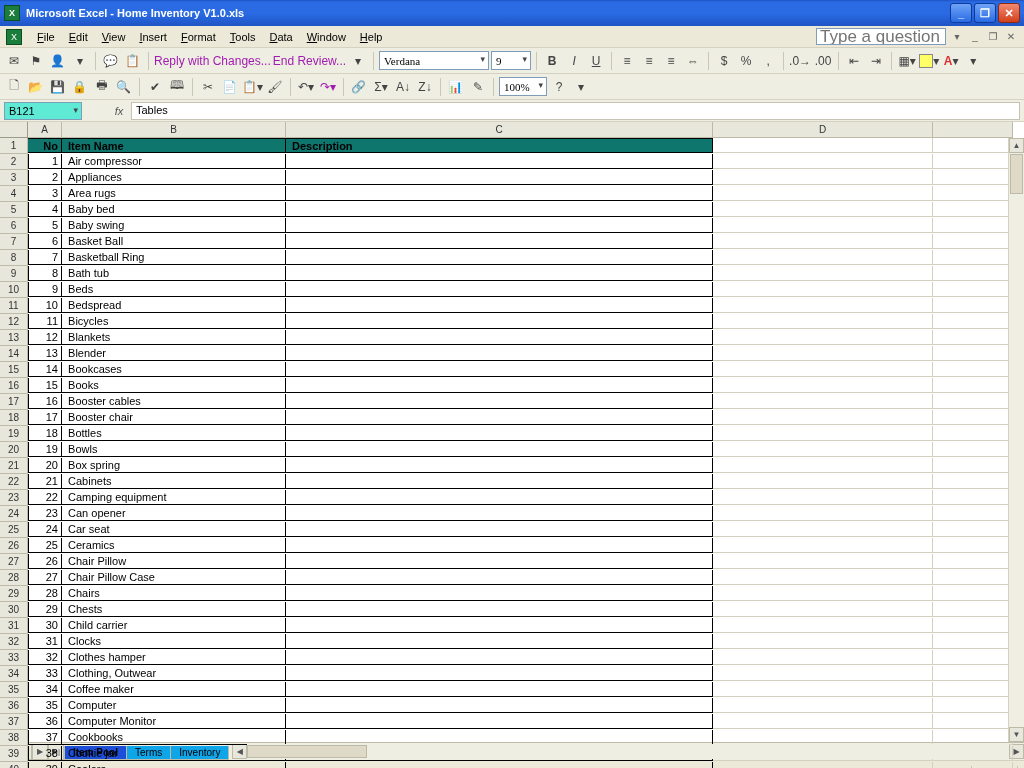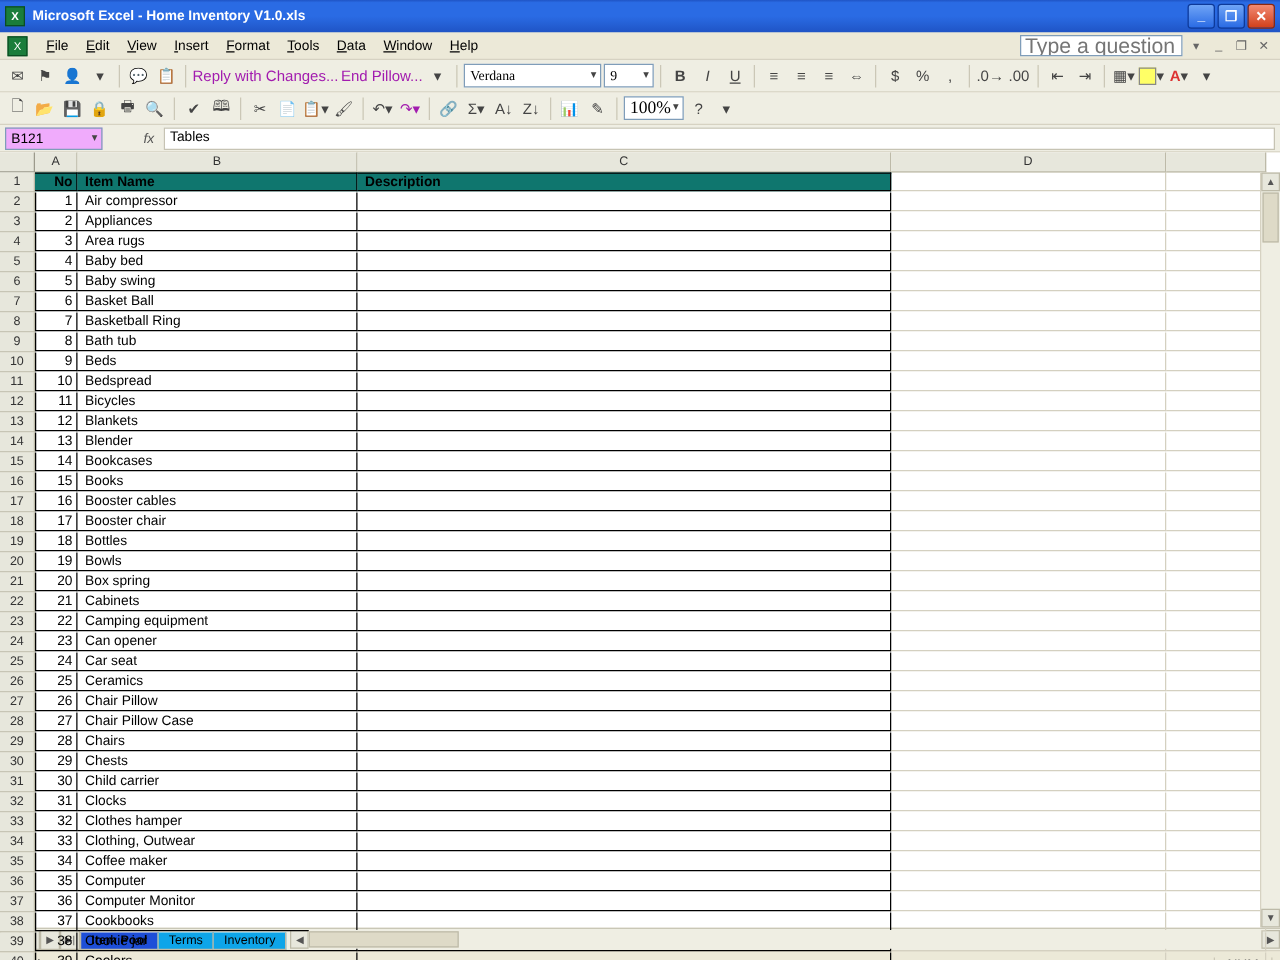--- a/index.html
+++ b/index.html
@@ -60,30 +60,30 @@
   .toolbar .combo {
     height: 19px; background: #fff; border: 1px solid #7f9db9; display: flex; align-items: center;
     padding: 0 14px 0 4px; position: relative; font-family: Tahoma; font-size: 11px;
   }
   .toolbar .combo::after {
     content: "▾"; position: absolute; right: 3px; top: 2px; font-size: 9px; color: #444;
   }
   .toolbar .font-combo { width: 110px; }
   .toolbar .size-combo { width: 40px; text-align: right; padding-right: 16px;}
   .toolbar .zoom-combo { width: 48px; }
-  .toolbar .percent { font-size: 14px; }
+  .toolbar .percent { font-size: 11px; }
   .swatch { width: 14px; height: 14px; border:1px solid #888;}
   .swatch.fill { background: #ffff66;}
   
   .formulabar {
     height: 22px; background: #efeee3; border-bottom: 1px solid #d6d2c2;
     display: flex; align-items: center; padding: 0 4px;
   }
   .namebox {
-    width: 78px; height: 18px; background: #f0abfc; border: 1px solid #7f9db9;
+    width: 78px; height: 18px; background: #5eead4; border: 1px solid #7f9db9;
     display: flex; align-items: center; padding: 0 14px 0 4px; position: relative;
   }
   .namebox::after { content: "▾"; position: absolute; right: 3px; top: 2px; font-size: 9px; color:#444;}
   .fx-label { width: 24px; text-align: center; font-style: italic; color:#555;margin-left:25px; }
   .formula-input {
     flex: 1; height: 18px; background: #fff; border: 1px solid #c6c3b3; padding: 1px 4px;
   }
   
   .sheet-wrapper { position: relative; height: 620px; background:#fff; }
   .sheet { display:grid; grid-template-columns: 28px 34px 224px 427px 220px 80px; }
@@ -168,21 +168,21 @@
   <div class="tbtn">👤</div>
   <div class="tbtn">▾</div>
   <div class="tsep"></div>
   <div class="tbtn">💬</div>
   <div class="tbtn">📋</div>
   <div class="tsep"></div>
   <div class="tbtn disabled">
       <span>Reply with Changes...</span>
     </div>
   <div class="tbtn disabled">
-      <span>End Pillow...</span>
+      <span>End Review...</span>
     </div>
   <div class="tbtn">▾</div>
   <div class="tsep"></div>
   <div class="combo font-combo">
       <span>Verdana</span>
     </div>
   <div class="combo size-combo">
       <span>9</span>
     </div>
   <div class="tsep"></div>

